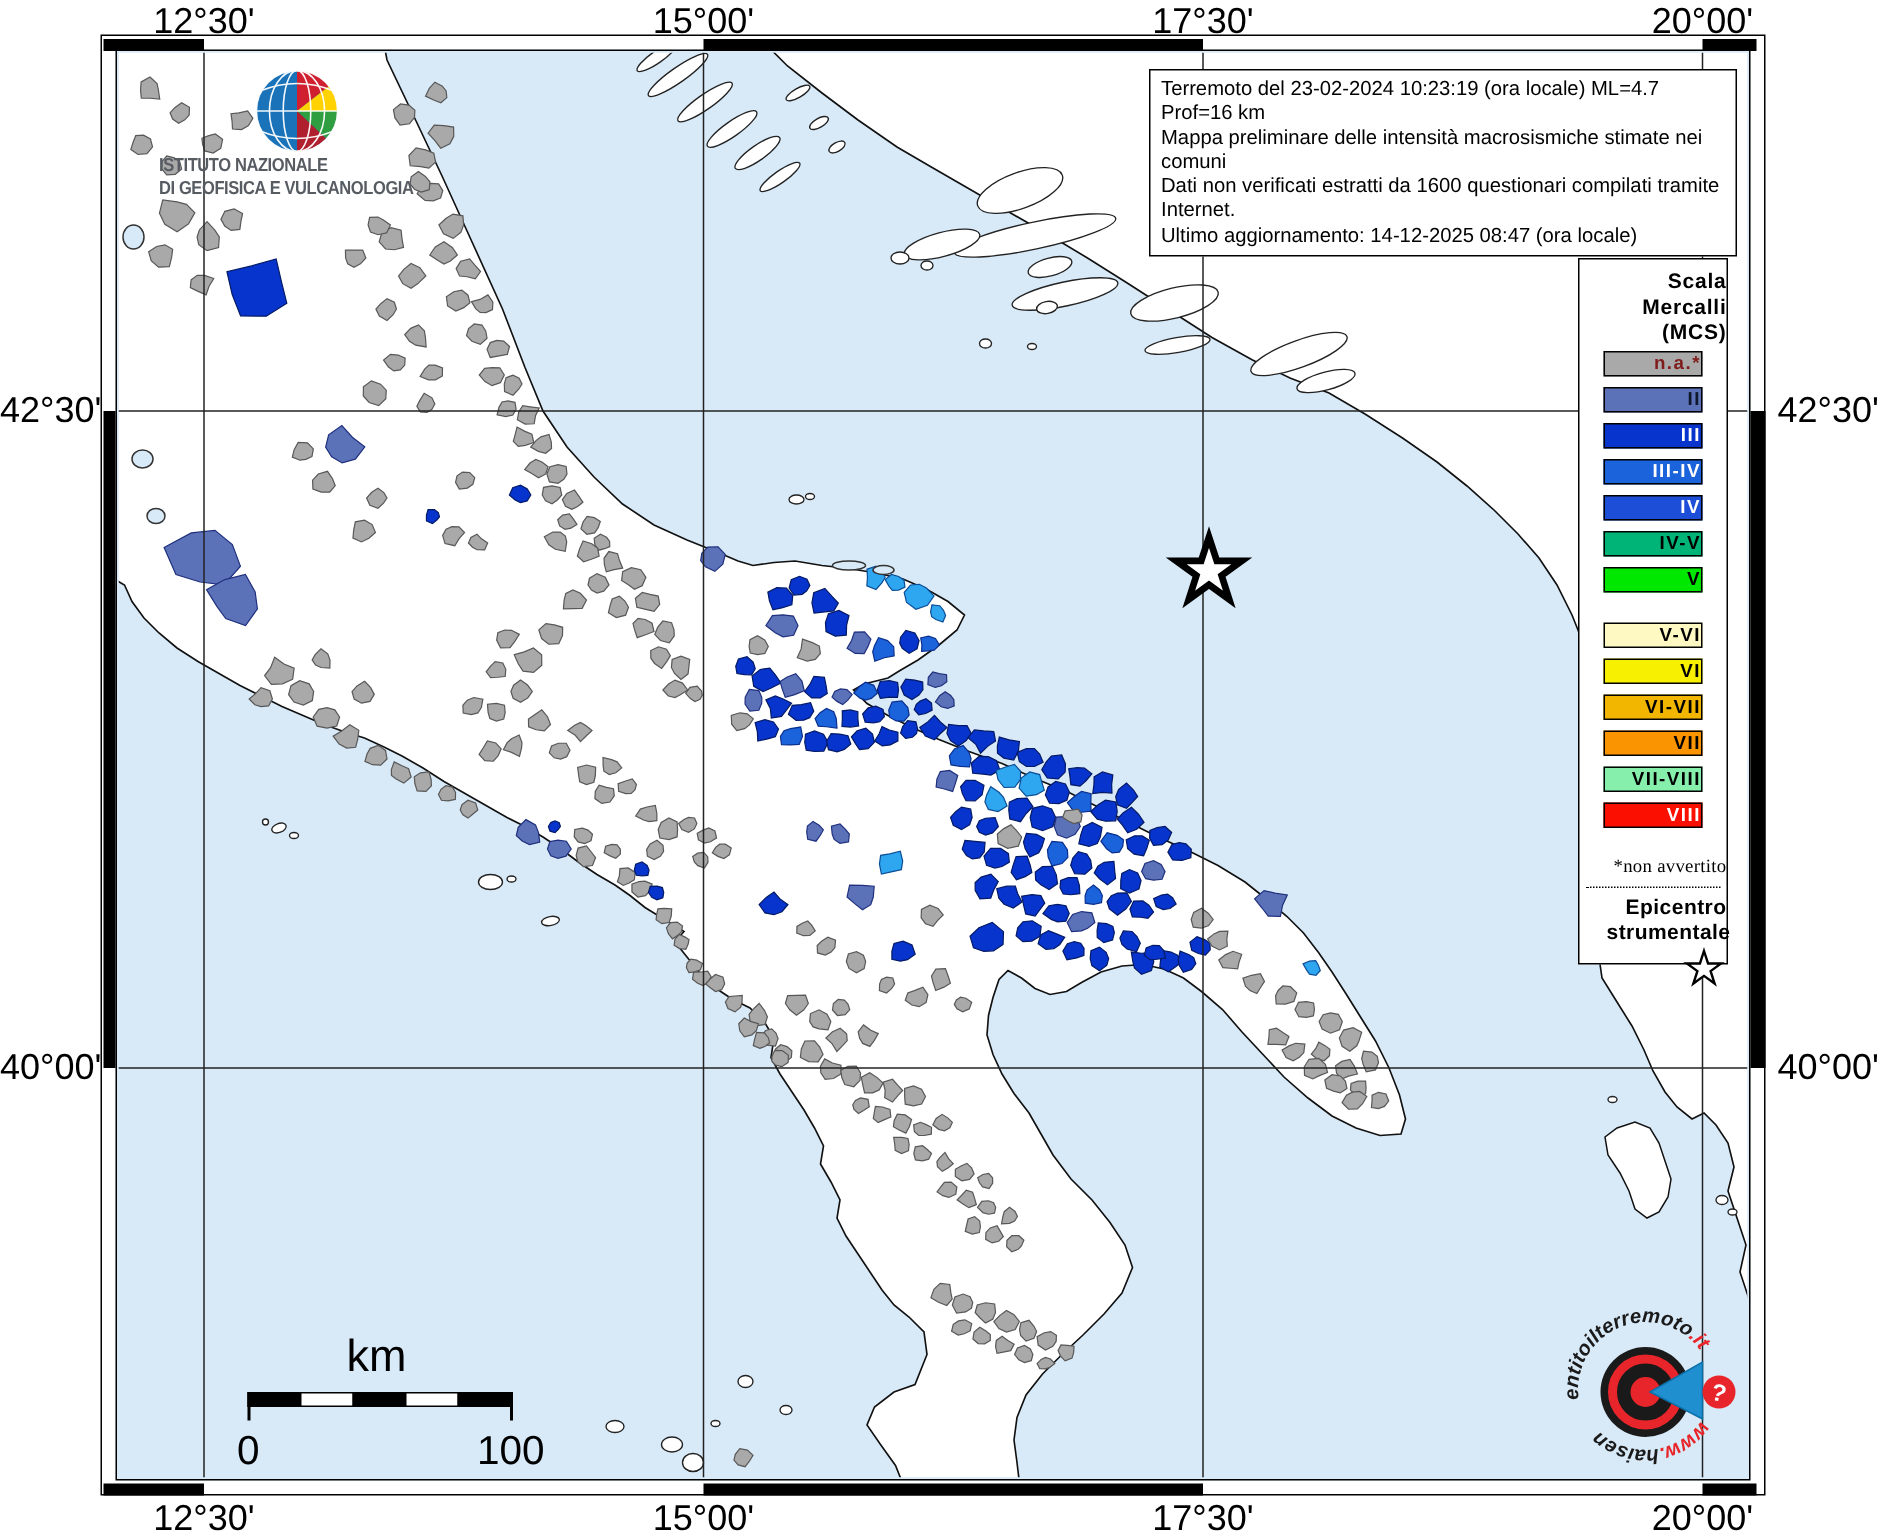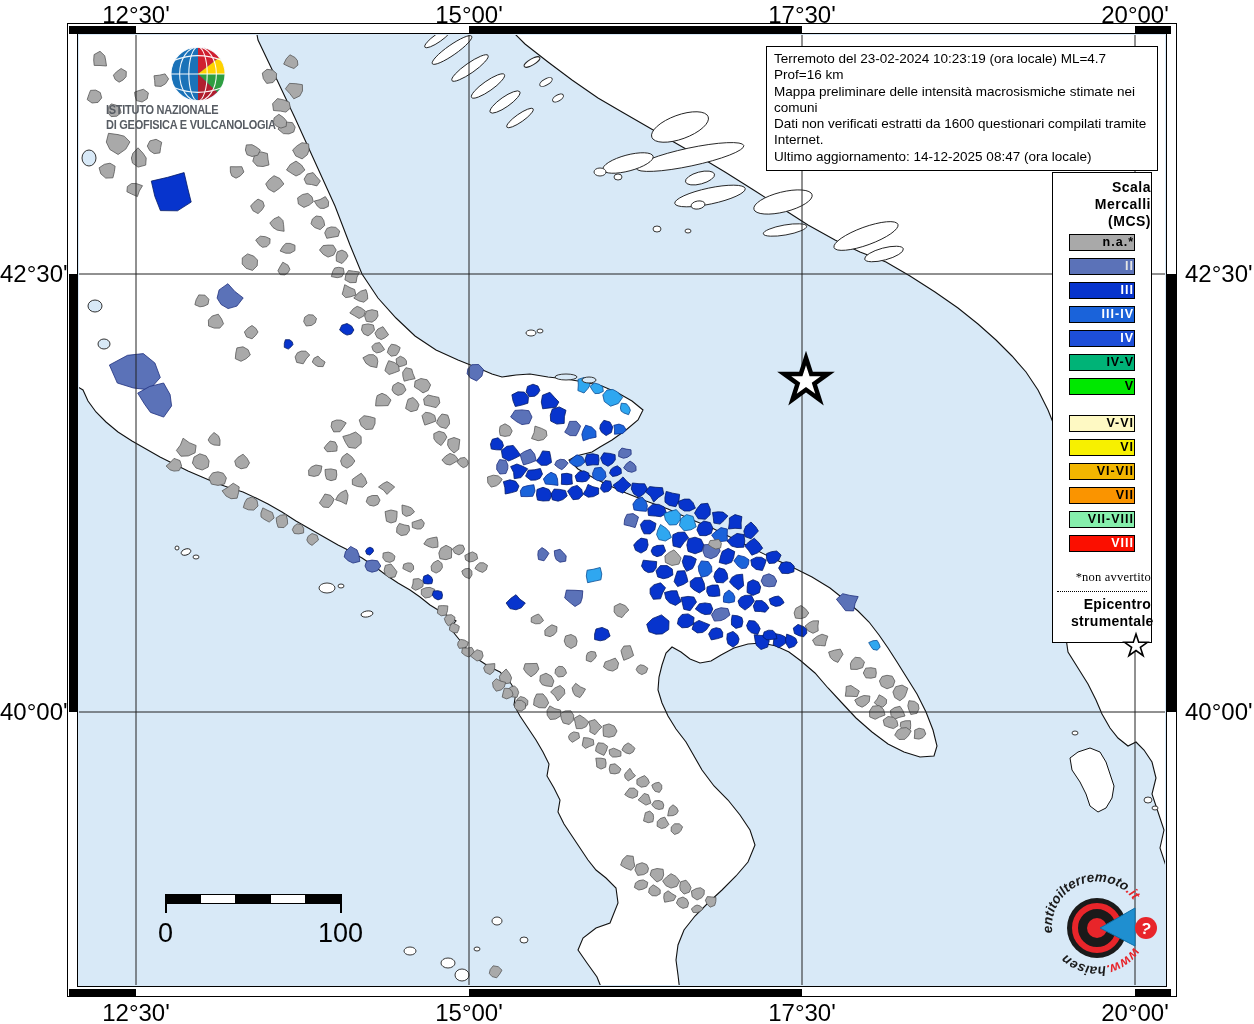--- a/index.html
+++ b/index.html
@@ -496,22 +496,22 @@
   </div>
 </div>
 
 <div class="abs" id="legend">
   <div id="legend-title">
       <div>Scala</div>
       <div>Mercalli</div>
       <div>(MCS)</div>
     </div>
   <div id="legend-items">
-      <div class="lg-item" style="background: rgb(169, 169, 169); color: #000000;">n.a.*</div>
-      <div class="lg-item" style="background: rgb(91, 114, 184); color: #e5e5e5;">II</div>
+      <div class="lg-item" style="background: rgb(169, 169, 169); color: #7f1d1d;">n.a.*</div>
+      <div class="lg-item" style="background: rgb(91, 114, 184); color: #0f172a;">II</div>
       <div class="lg-item" style="background: rgb(7, 52, 205); color: rgb(255, 255, 255);">III</div>
       <div class="lg-item" style="background: rgb(26, 99, 218); color: rgb(255, 255, 255);">III-IV</div>
       <div class="lg-item" style="background: #1d4ed8; color: rgb(255, 255, 255);">IV</div>
       <div class="lg-item" style="background: rgb(0, 179, 119); color: rgb(0, 0, 0);">IV-V</div>
       <div class="lg-item" style="background: rgb(0, 232, 0); color: rgb(0, 0, 0);">V</div>
       <div class="lg-item" style="background: #fef9c3; color: rgb(0, 0, 0); margin-top: 20px;">V-VI</div>
       <div class="lg-item" style="background: rgb(247, 240, 0); color: rgb(0, 0, 0);">VI</div>
       <div class="lg-item" style="background: rgb(242, 182, 0); color: rgb(0, 0, 0);">VI-VII</div>
       <div class="lg-item" style="background: rgb(250, 148, 0); color: rgb(0, 0, 0);">VII</div>
       <div class="lg-item" style="background: #86efac; color: rgb(0, 0, 0);">VII-VIII</div>
@@ -522,20 +522,21 @@
   <div id="legend-epi">
       <div>Epicentro</div>
       <div>strumentale</div>
     </div>
   <svg width="30" height="30" viewBox="-15 -15 30 30" style="margin-top:2px">
     <path id="legend-star-path" fill="#ffffff" stroke="#000" stroke-width="1.6" d="M0.0,-12.0L2.7,-3.7L11.4,-3.7L4.4,1.4L7.1,9.7L0.0,4.6L-7.1,9.7L-4.4,1.4L-11.4,-3.7L-2.7,-3.7Z"></path>
   </svg>
 </div>
 
 <div class="abs" id="scalebar">
+  <div id="sb-km">km</div>
   <div id="sb-bar">
       <div class="sb-seg" style="left: 5px; width: 36.5px; background: rgb(0, 0, 0);"></div>
       <div class="sb-seg" style="left: 40px; width: 36.5px; background: rgb(255, 255, 255);"></div>
       <div class="sb-seg" style="left: 75px; width: 36.5px; background: rgb(0, 0, 0);"></div>
       <div class="sb-seg" style="left: 110px; width: 36.5px; background: rgb(255, 255, 255);"></div>
       <div class="sb-seg" style="left: 145px; width: 36.5px; background: rgb(0, 0, 0);"></div>
       <div class="sb-tick" style="left: 5px;"></div>
       <div class="sb-num" style="left: -2px;">0</div>
       <div class="sb-tick" style="left: 180px;"></div>
       <div class="sb-num" style="left: 158px;">100</div>

